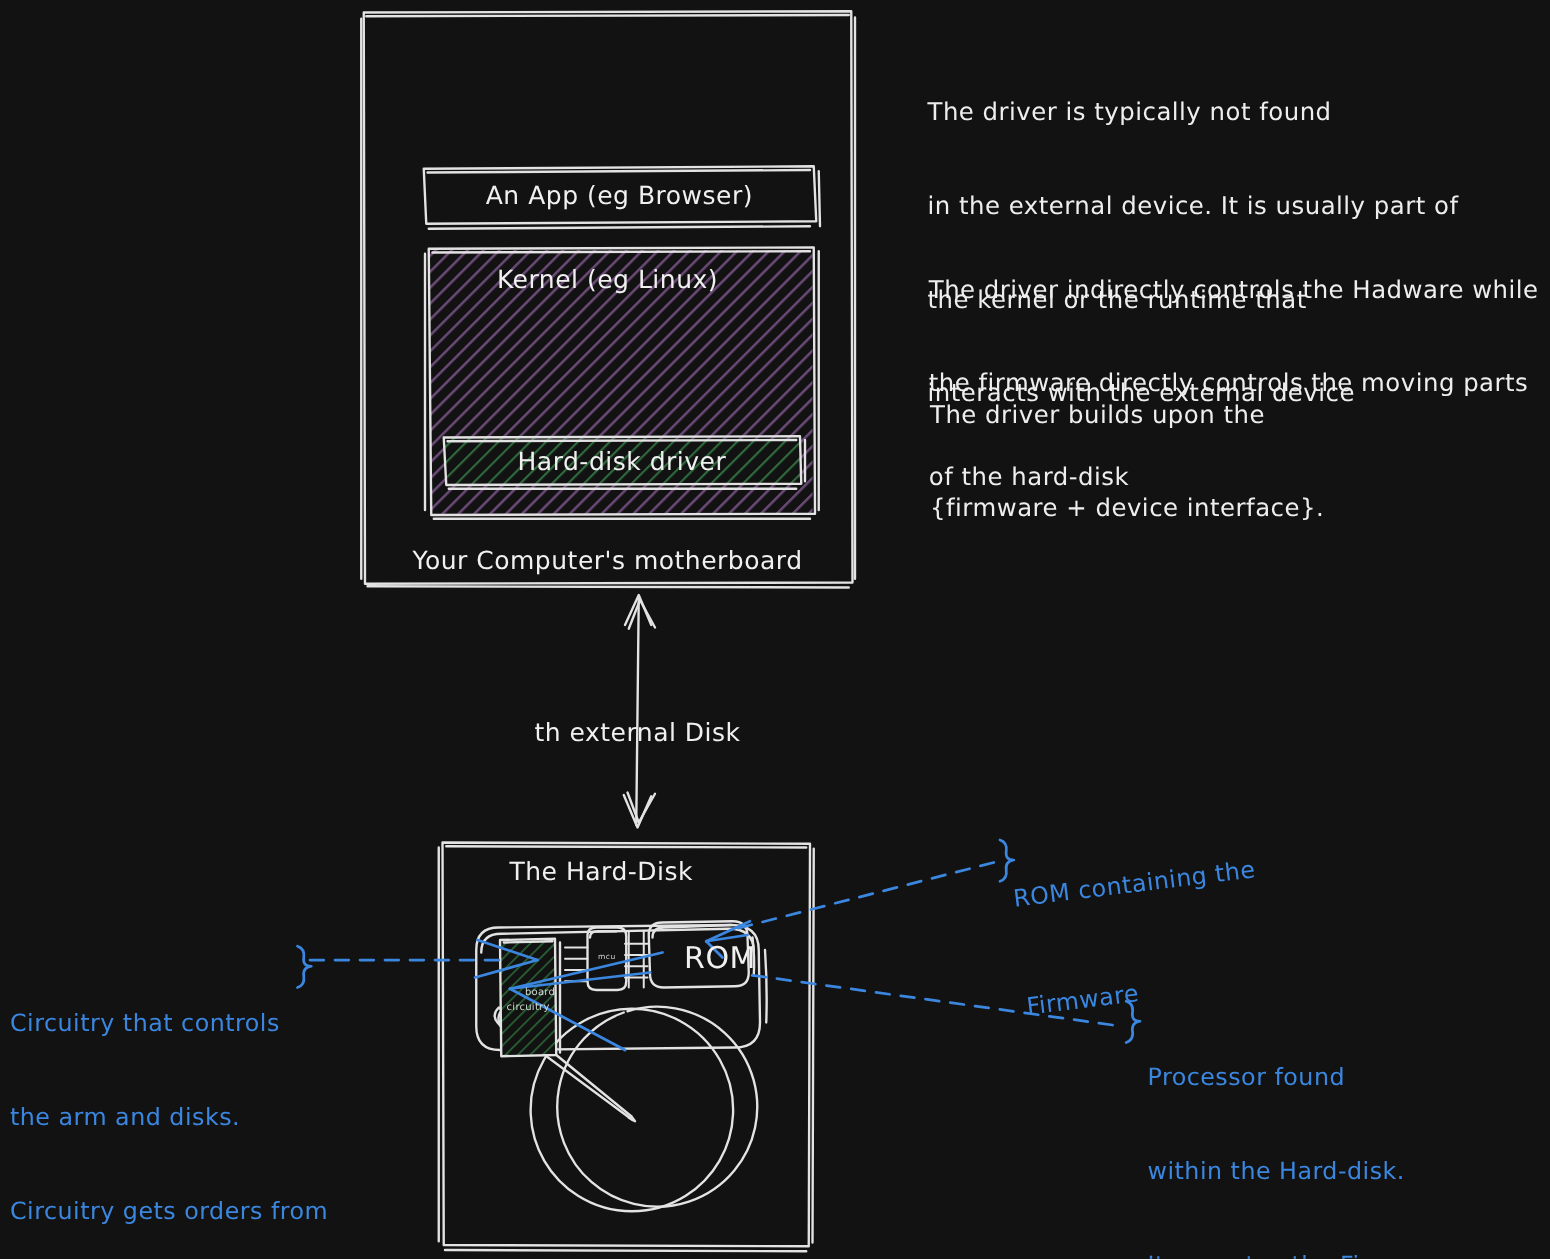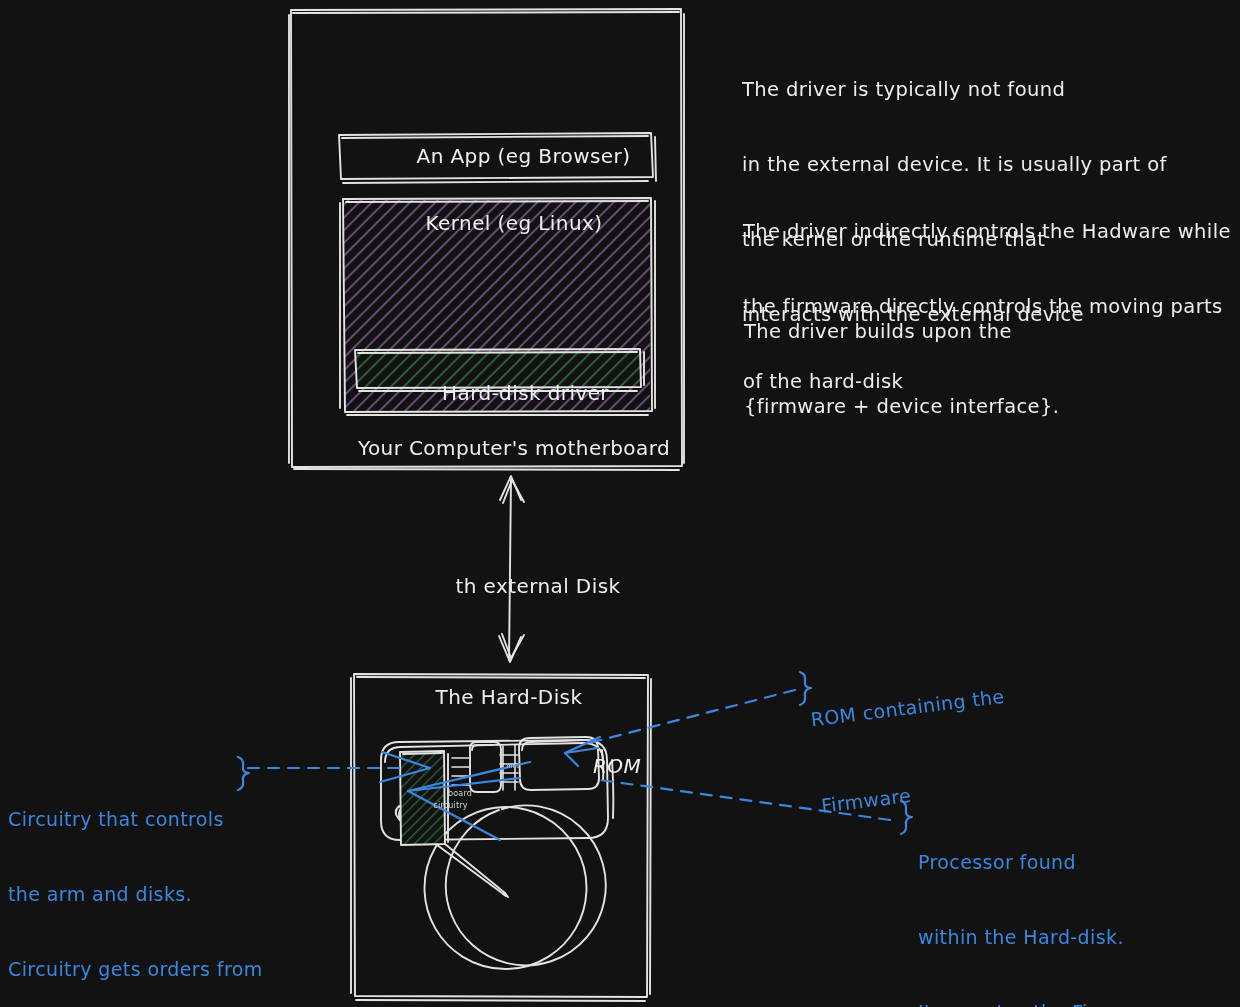--- a/index.html
+++ b/index.html
@@ -48,21 +48,20 @@
     color: #3b87e0;
   }
   .label-c {
     position: absolute;
     text-align: center;
     font-size: 20px;
     color: #f0f0f0;
     white-space: pre;
     line-height: 25px;
     letter-spacing: 0.4px;
-    padding-left: 28px;
   }
   .tiny {
     font-size: 8px;
     line-height: 10px;
     color: #cfd6cf;
     text-align: center;
     letter-spacing: 0.2px;
   }
   .micro {
     font-size: 6px;
@@ -217,29 +216,29 @@
         <path d="M901 801 q6 2 5 9 q-1 7 6 7 q-7 1 -6 8 q1 7 -5 9"></path>
       </g>
 
     </g>
   </svg>
 
   <div class="label-c" style="left:339px; top:144px; width:313px;">An App (eg Browser)</div>
 
   <div class="label-c" style="left:344px; top:211px; width:284px;">Kernel (eg Linux)</div>
 
-  <div class="label-c" style="left:356px; top:357px; width:283px;margin-top:24px;">Hard-disk driver</div>
+  <div class="label-c" style="left:356px; top:357px; width:283px;">Hard-disk driver</div>
 
   <div class="label-c" style="left:291px; top:436px; width:390px;">Your Computer's motherboard</div>
 
   <div class="label-c" style="left:360px; top:574px; width:300px;">th external Disk</div>
 
   <div class="label-c" style="left:354px; top:685px; width:254px;">The Hard-Disk</div>
 
-  <div class="label-c" style="left:549px; top:754px; width:80px; font-size:20px;font-style:italic;">ROM</div>
+  <div class="label-c" style="left:536px; top:754px; width:80px; font-size:24px;">ROM</div>
 
   <div class="label-c micro" style="left:470px; top:762px; width:31px;">mcu</div>
 
   <div class="label-c tiny" style="left:400px; top:789px; width:64px;">board</div>
   <div class="label-c tiny" style="left:400px; top:801px; width:45px;">circuitry</div>
 
   <div class="txt note" style="left:742px; top:27px;">
     <div>The driver is typically not found</div>
     <div>in the external device. It is usually part of</div>
     <div>the kernel or the runtime that</div>

